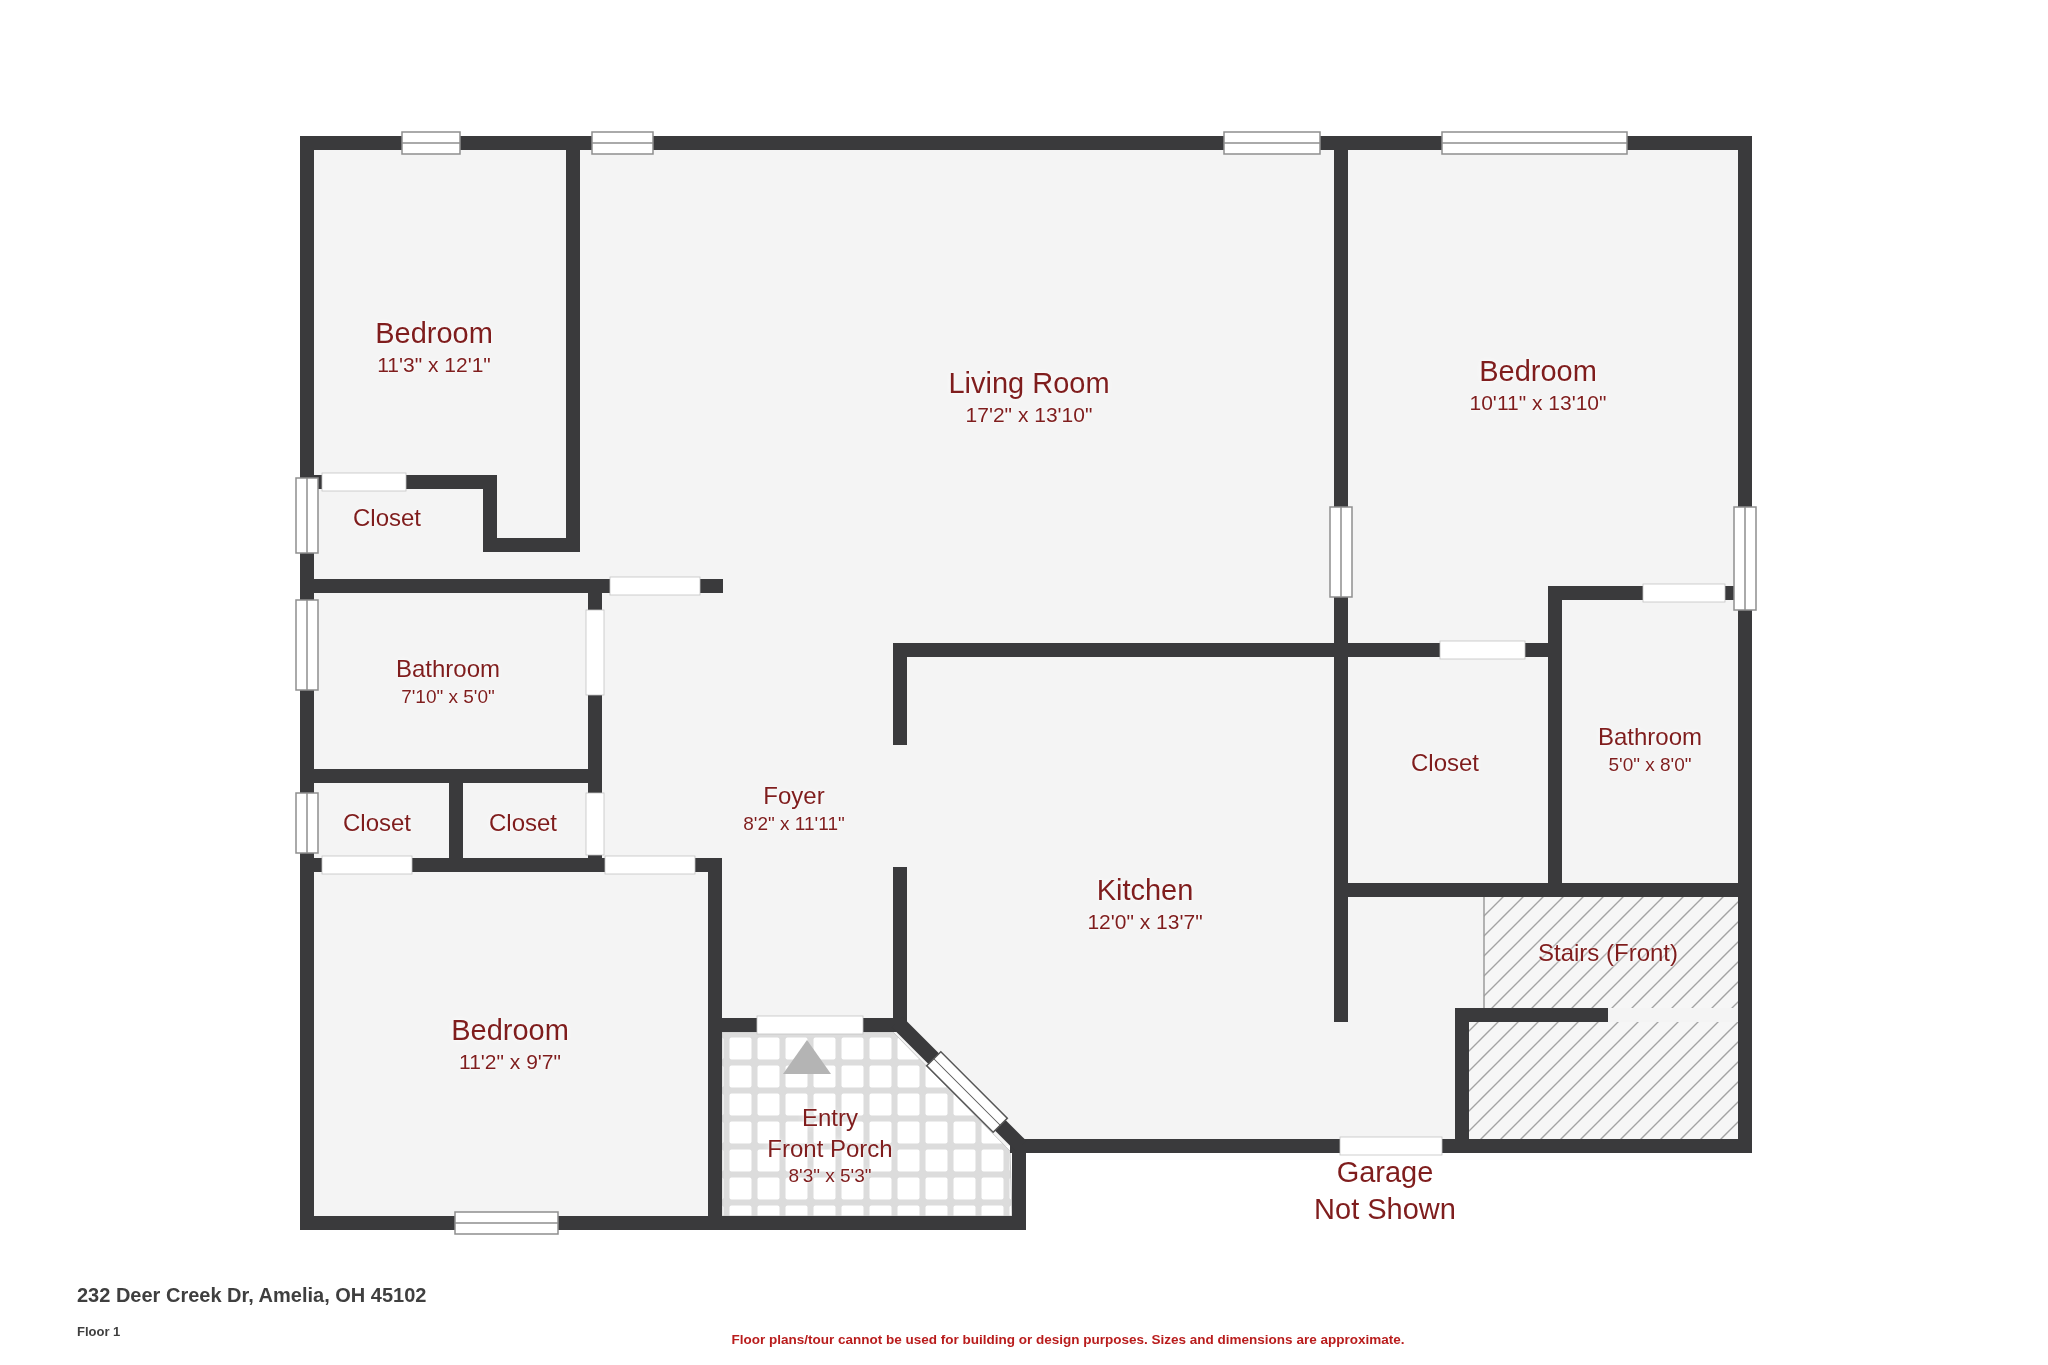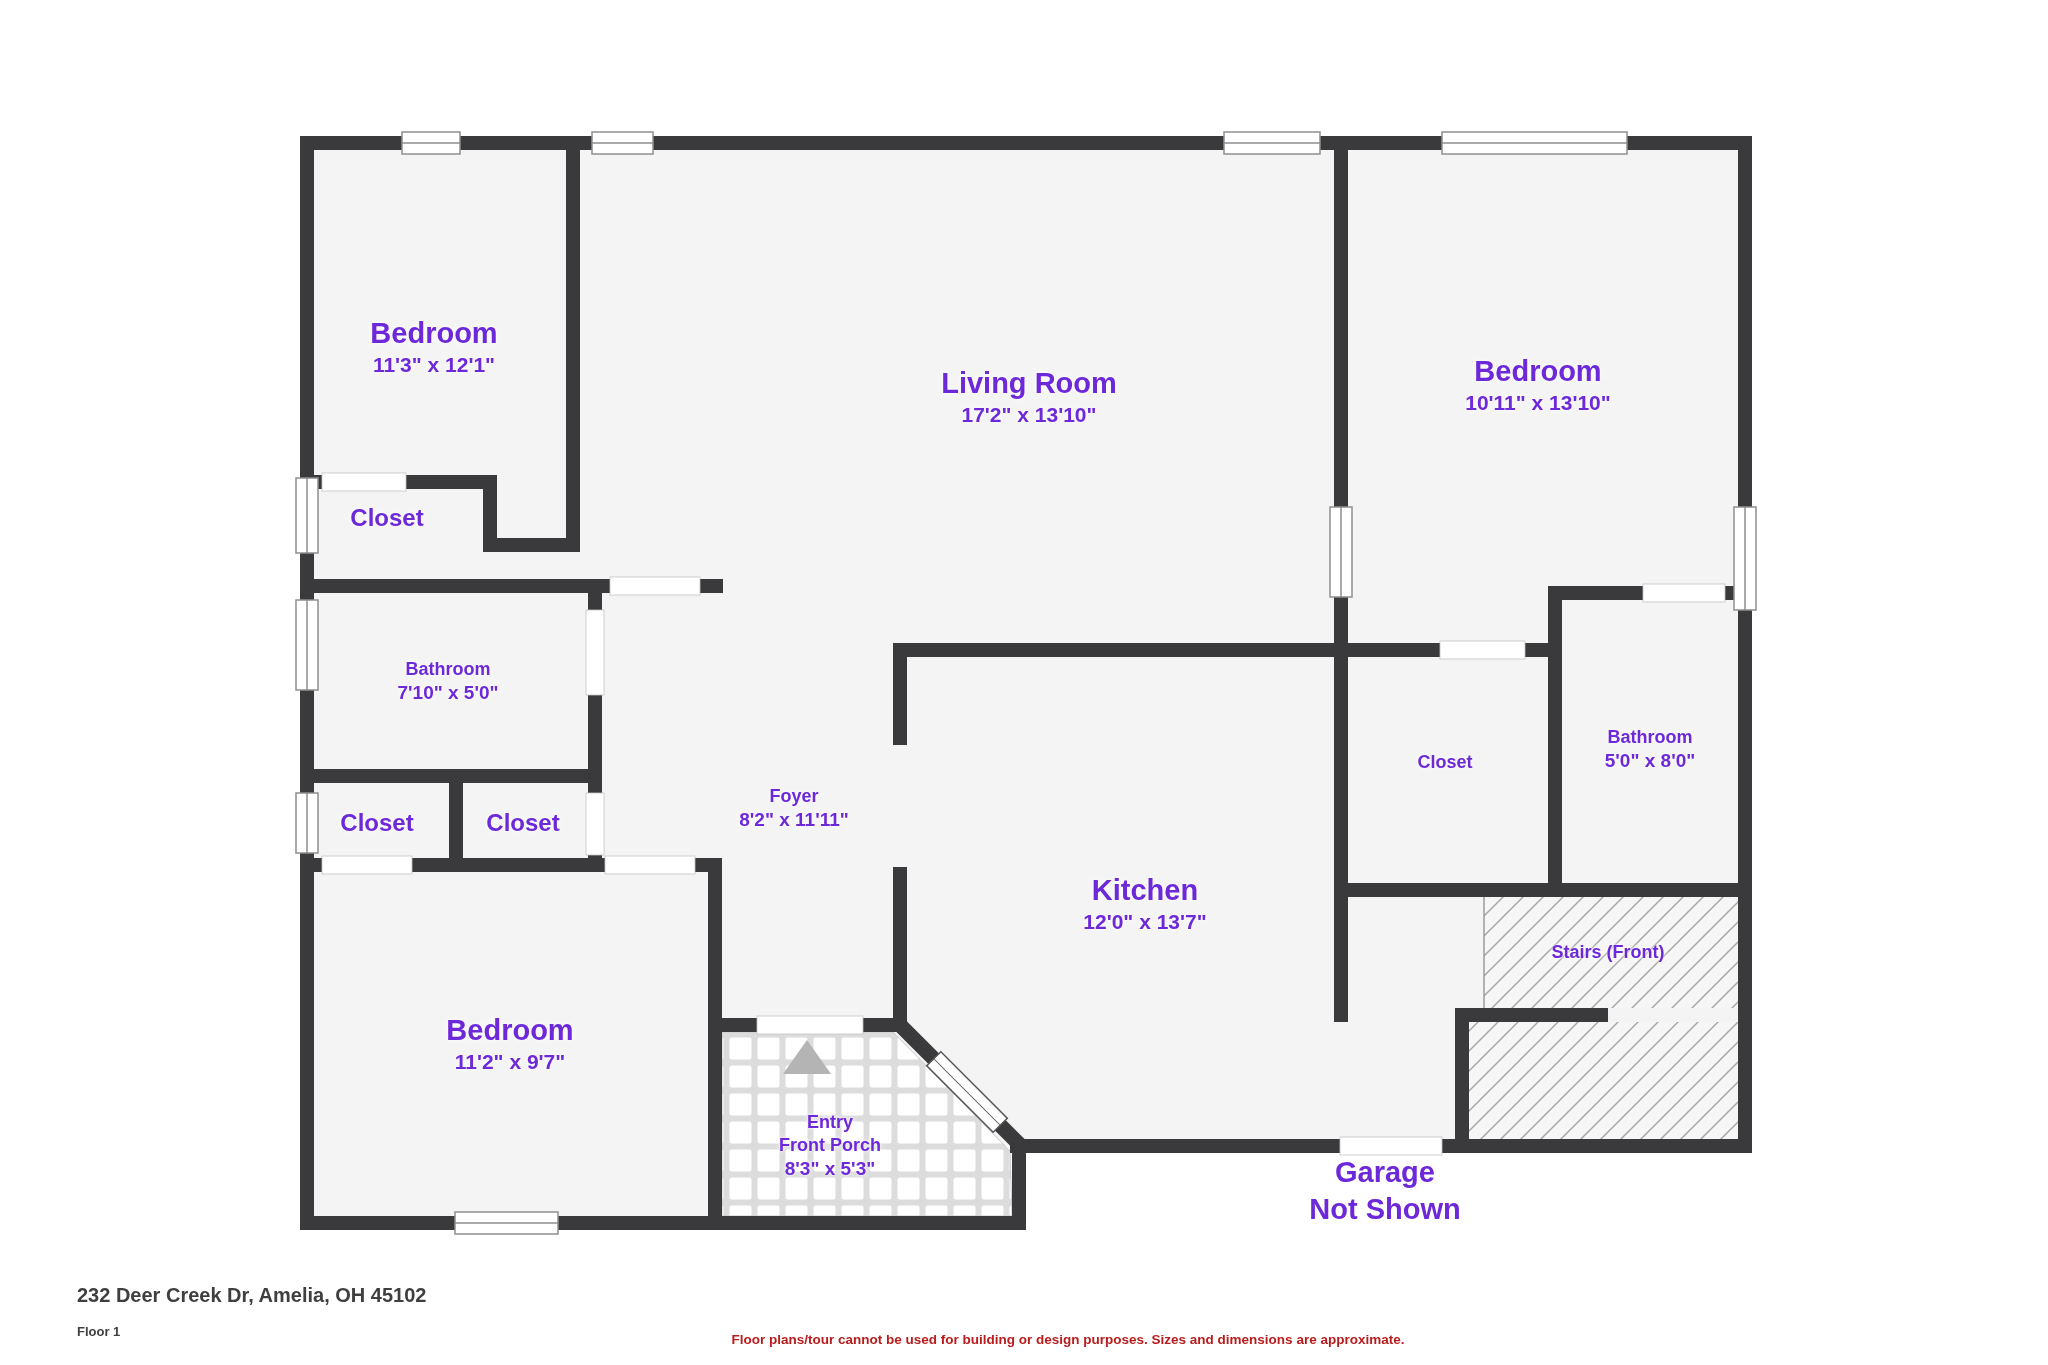--- a/index.html
+++ b/index.html
@@ -1,24 +1,24 @@
 <!DOCTYPE html>
 <html><head>
 <meta charset="utf-8">
 <style>
   html,body{margin:0;padding:0;background:#ffffff;}
   #stage{position:relative;width:2048px;height:1365px;background:#ffffff;overflow:hidden;
          font-family:"Liberation Sans","DejaVu Sans",sans-serif;}
   #plan-svg{position:absolute;left:0;top:0;}
-  .lbl{position:absolute;transform:translate(-50%,-50%);text-align:center;font-weight:700;
-       color:#6d28d9;white-space:nowrap;line-height:1.28;
+  .lbl{position:absolute;transform:translate(-50%,-50%);text-align:center;font-weight:400;
+       color:#7f1d1d;white-space:nowrap;line-height:1.28;
        text-shadow:0 0 6px rgba(255,255,255,.95),0 0 2px rgba(255,255,255,.95);}
   .t-lg{font-size:29px;}
   .d-lg{font-size:21px;}
-  .t-md{font-size:18px;}
+  .t-md{font-size:24px;}
   .d-md{font-size:19px;}
   .t-sm{font-size:24px;}
   .footer-text{position:absolute;font-weight:700;color:#3f3f3f;margin-left:44px;}
   #address{left:33px;top:1284px;font-size:20px;}
   #floor-label{left:33px;top:1324px;font-size:13px;}
   #disclaimer{left:50%;transform:translateX(-50%);top:1332px;font-size:13.5px;color:#b91c1c;}
 </style>
 </head>
 <body>
 

